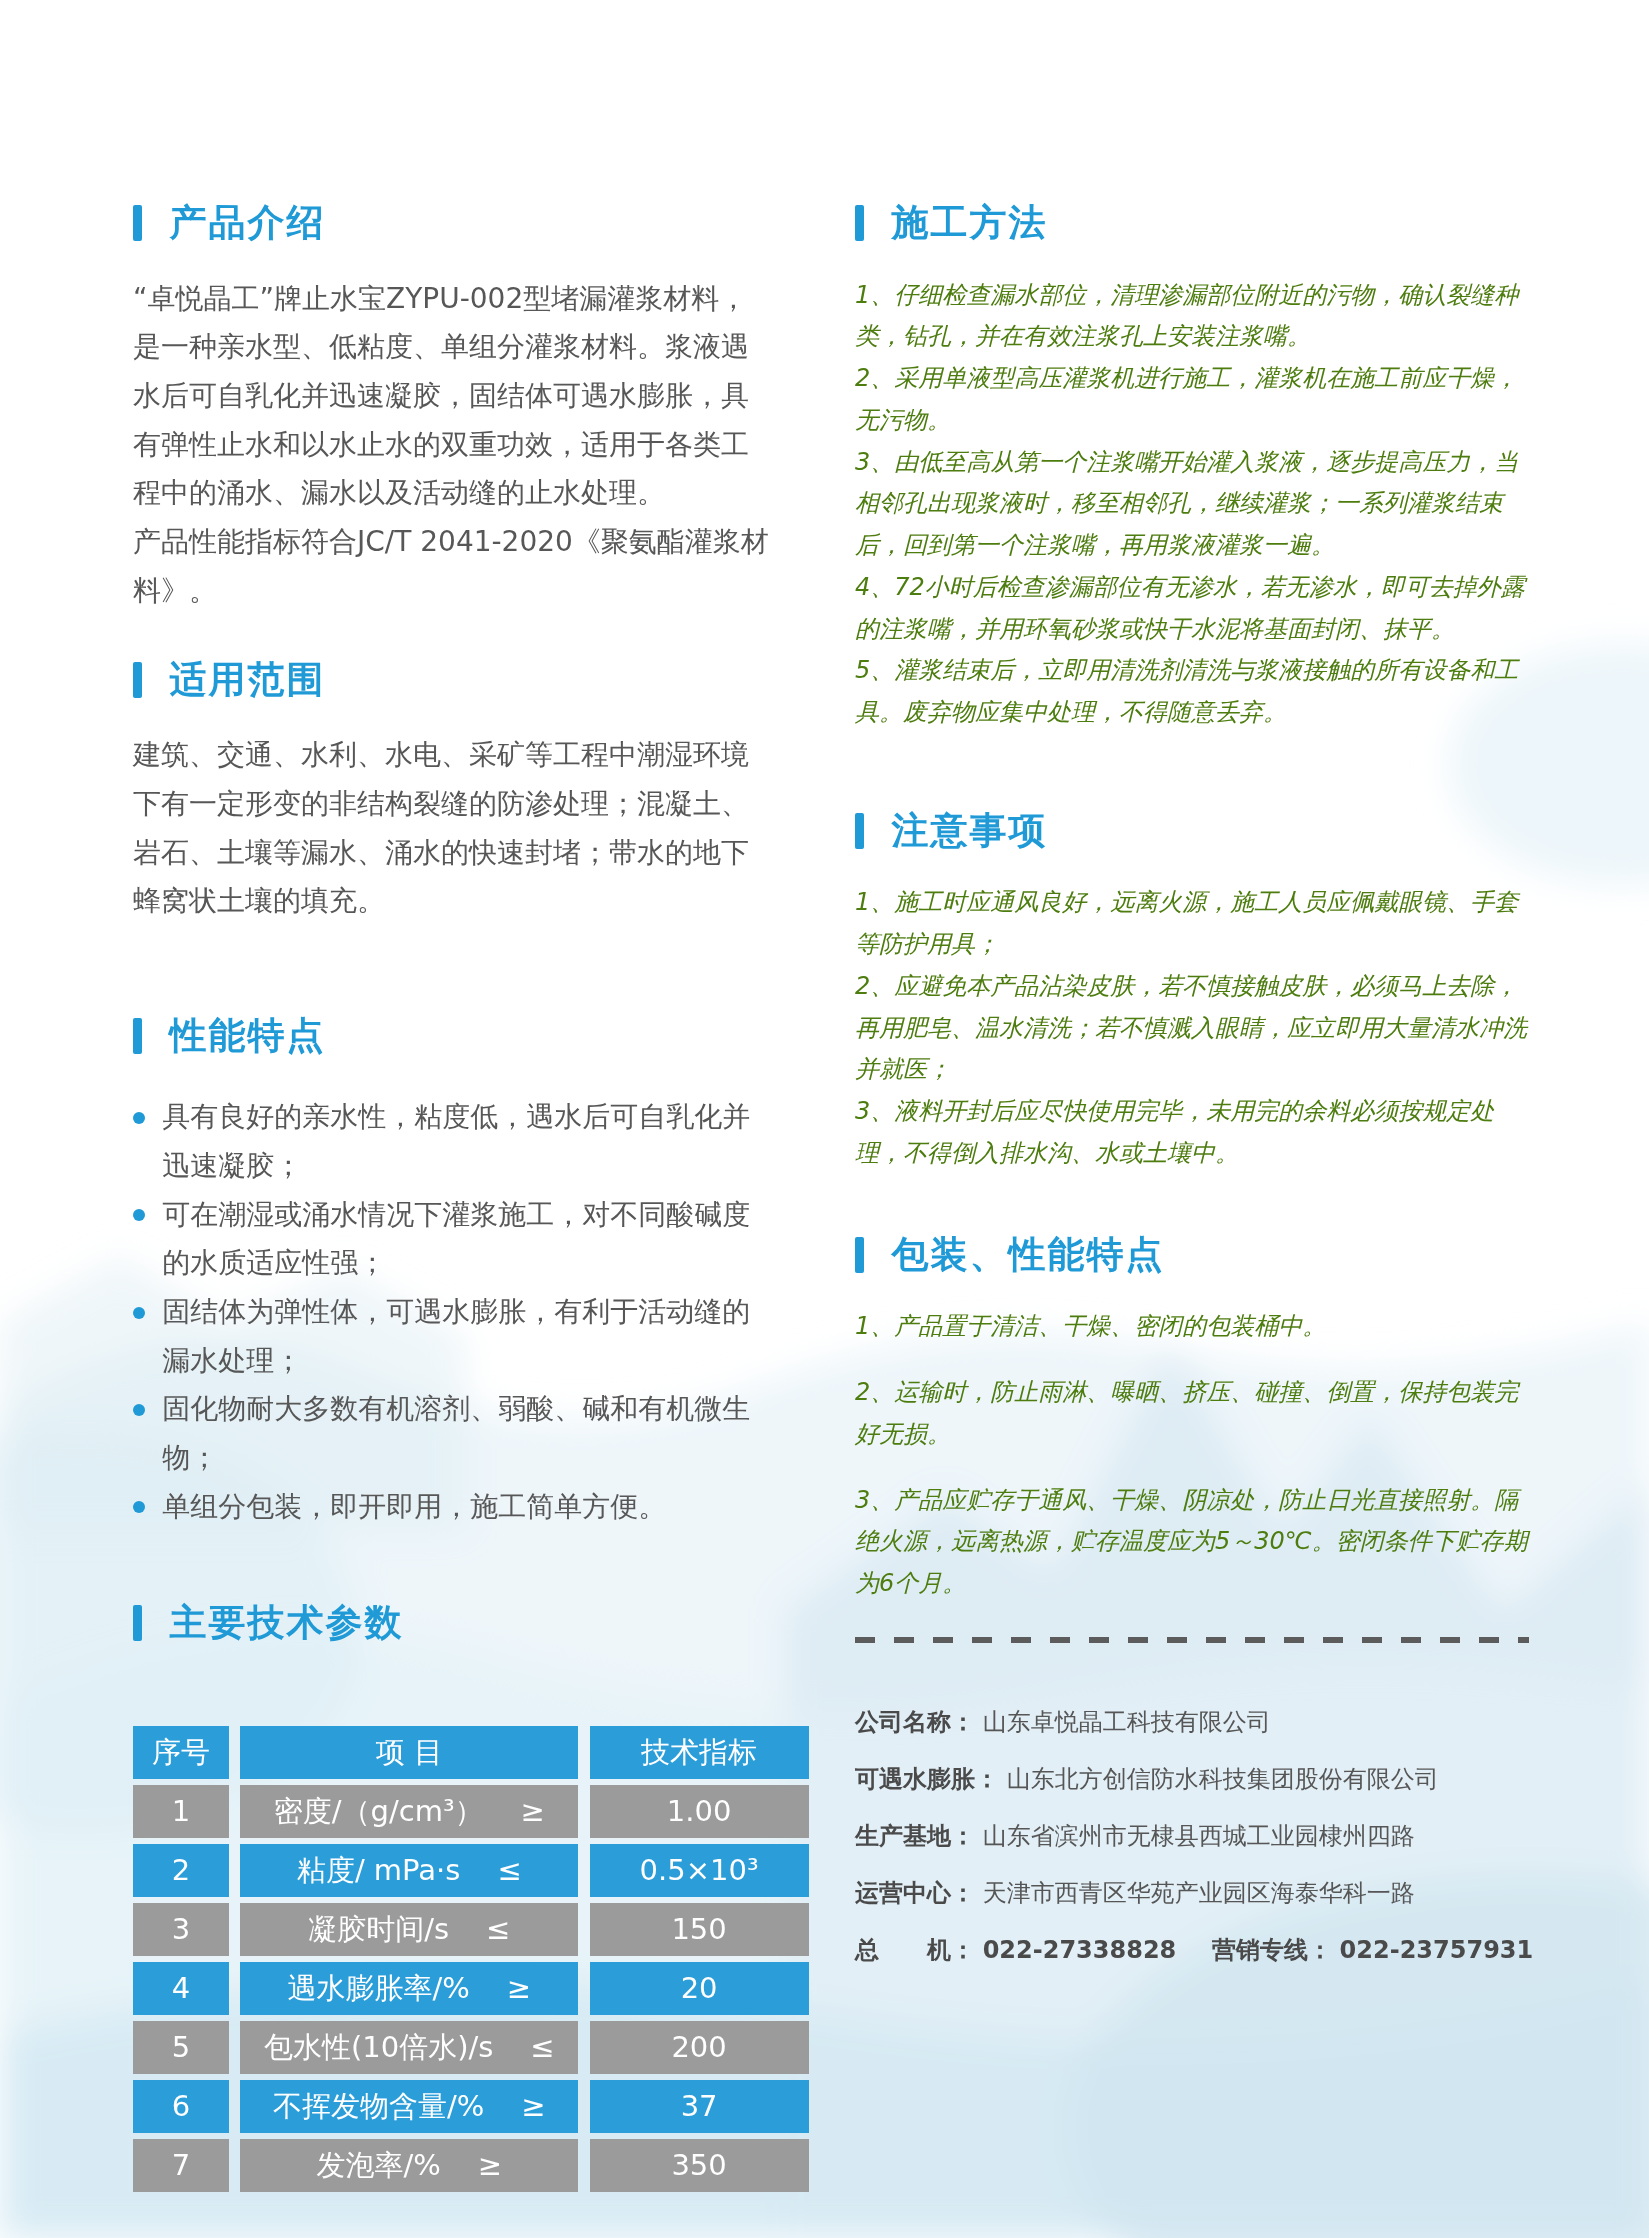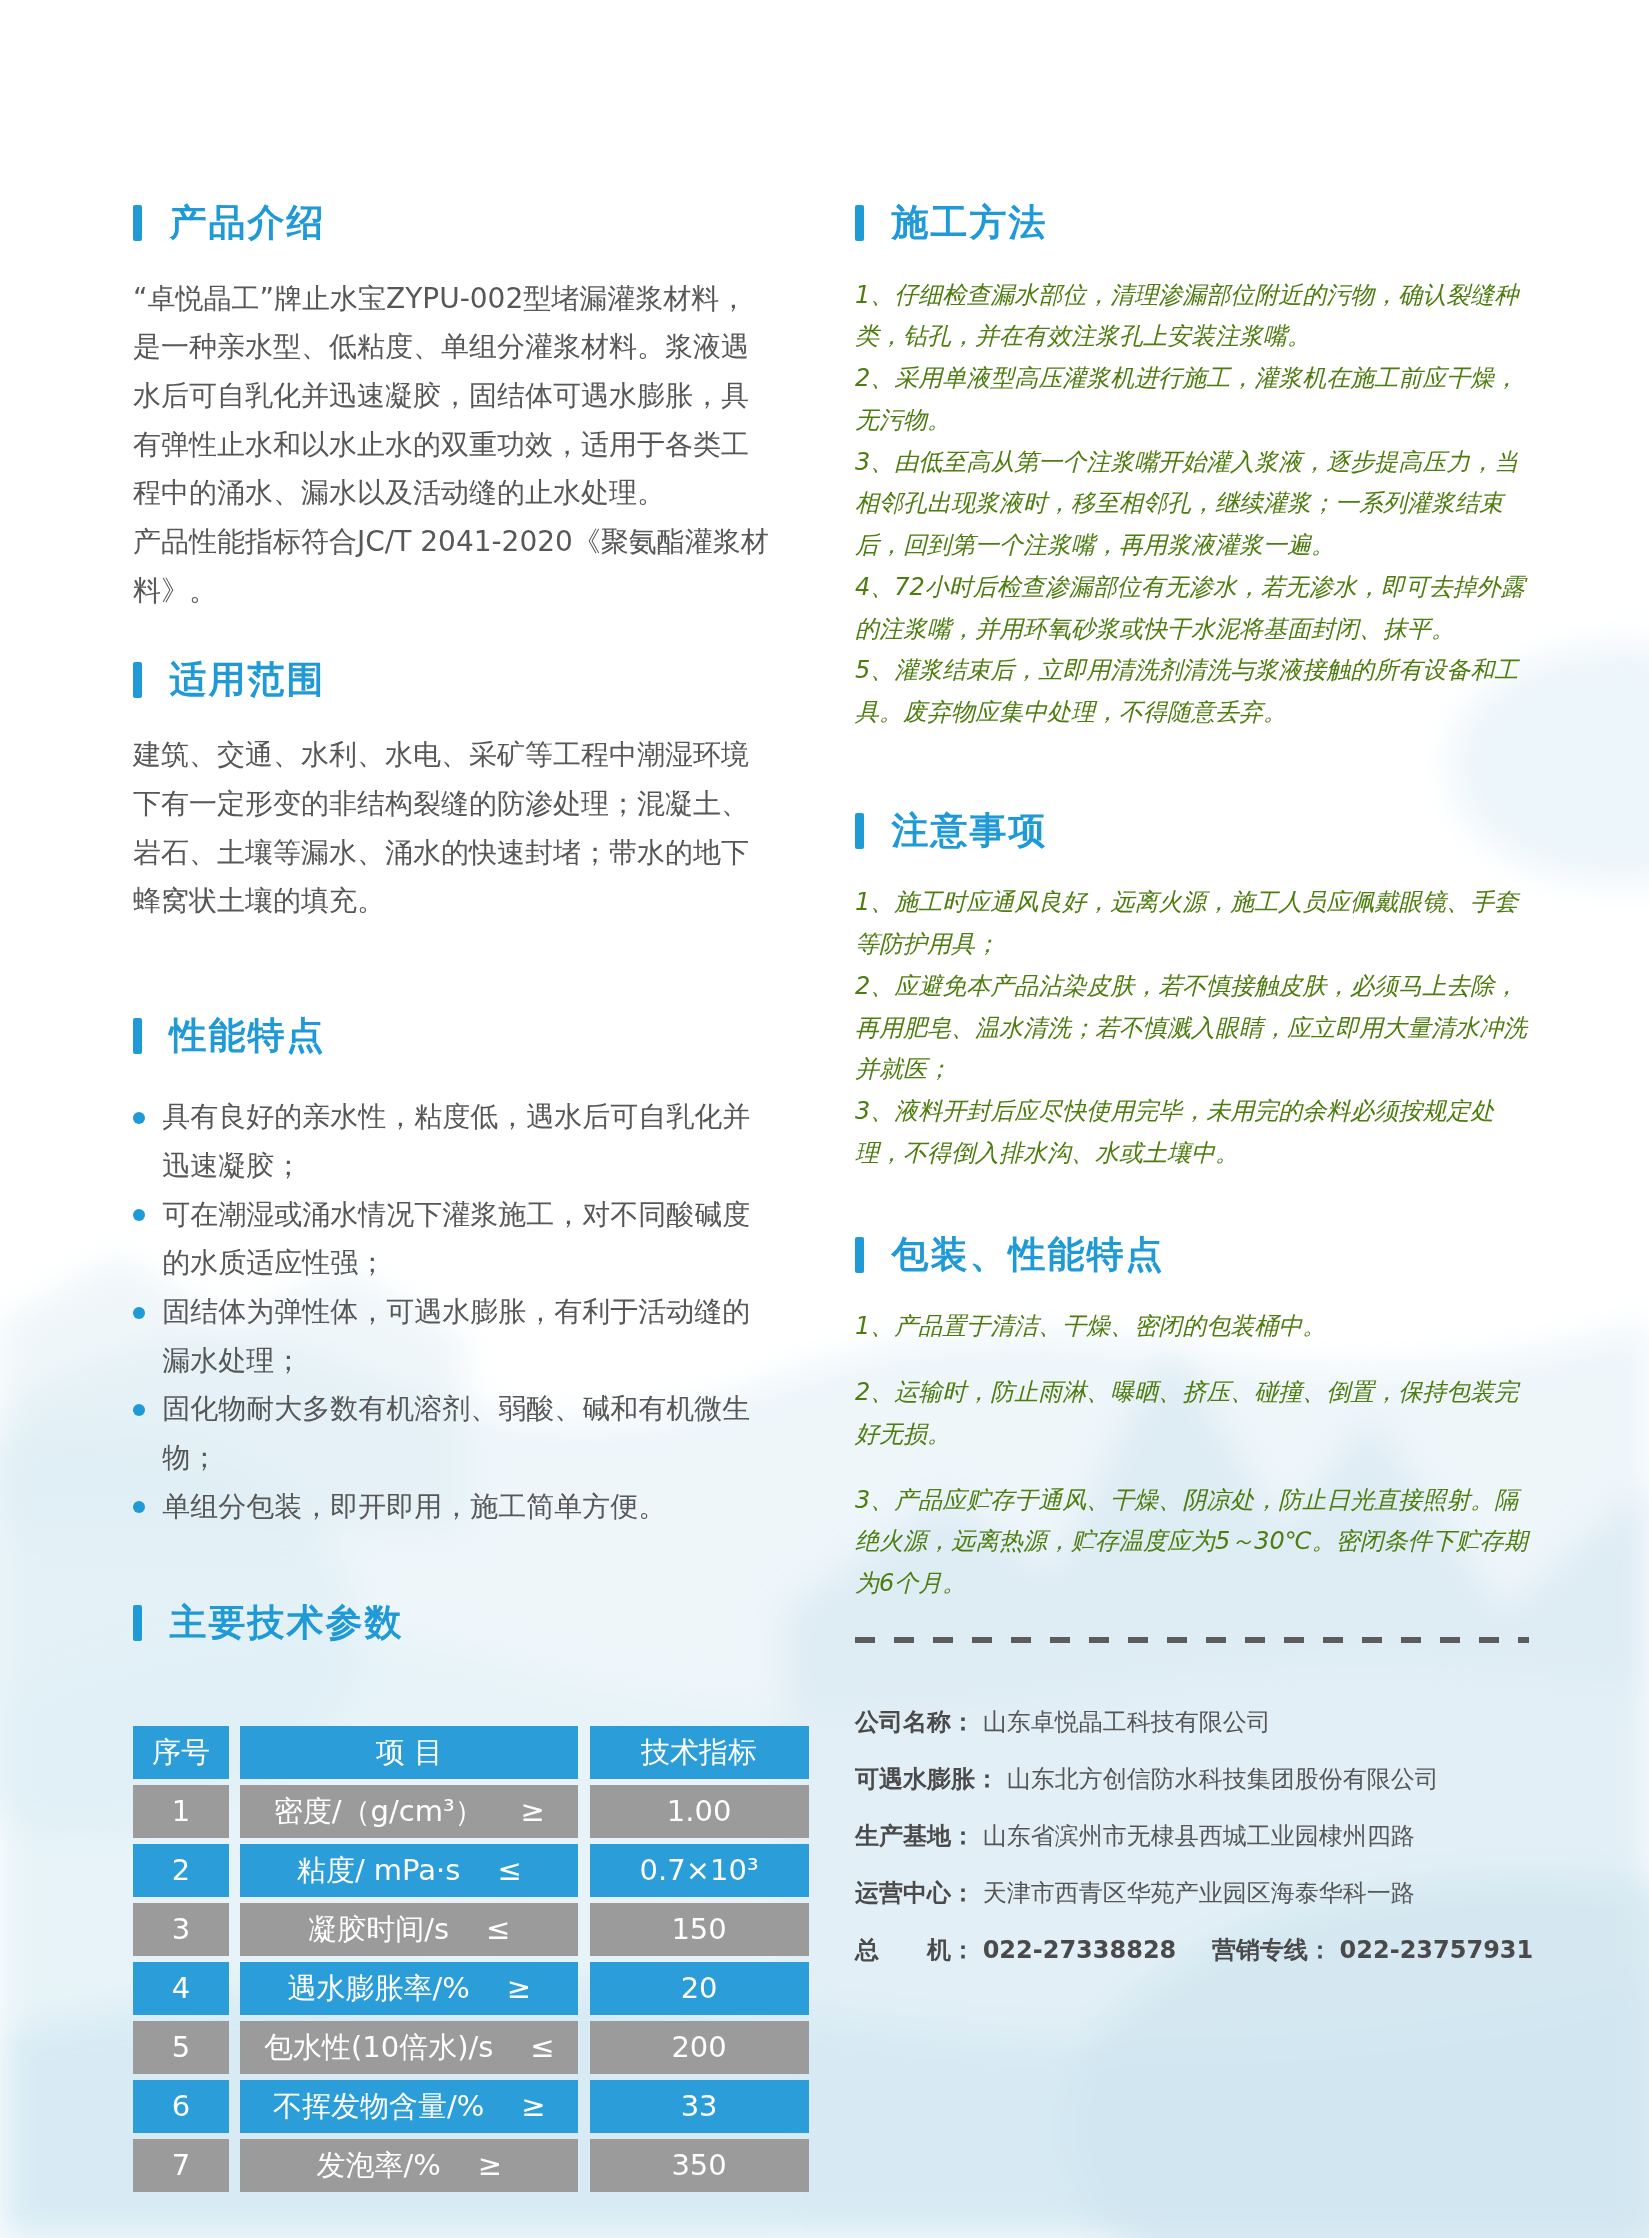--- a/index.html
+++ b/index.html
@@ -163,21 +163,21 @@
             <span>密度/（g/cm³）</span>
             <span>≥</span>
           </div>
           <div class="cell gray">1.00</div>
 
           <div class="cell blue">2</div>
           <div class="cell blue item-cell">
             <span>粘度/ mPa·s</span>
             <span>≤</span>
           </div>
-          <div class="cell blue">0.7×10³</div>
+          <div class="cell blue">0.5×10³</div>
 
           <div class="cell gray">3</div>
           <div class="cell gray item-cell">
             <span>凝胶时间/s</span>
             <span>≤</span>
           </div>
           <div class="cell gray">150</div>
 
           <div class="cell blue">4</div>
           <div class="cell blue item-cell">
@@ -191,21 +191,21 @@
             <span>包水性(10倍水)/s</span>
             <span>≤</span>
           </div>
           <div class="cell gray">200</div>
 
           <div class="cell blue">6</div>
           <div class="cell blue item-cell">
             <span>不挥发物含量/%</span>
             <span>≥</span>
           </div>
-          <div class="cell blue">33</div>
+          <div class="cell blue">37</div>
 
           <div class="cell gray">7</div>
           <div class="cell gray item-cell">
             <span>发泡率/%</span>
             <span>≥</span>
           </div>
           <div class="cell gray">350</div>
         </div>
       </section>
     </div>

